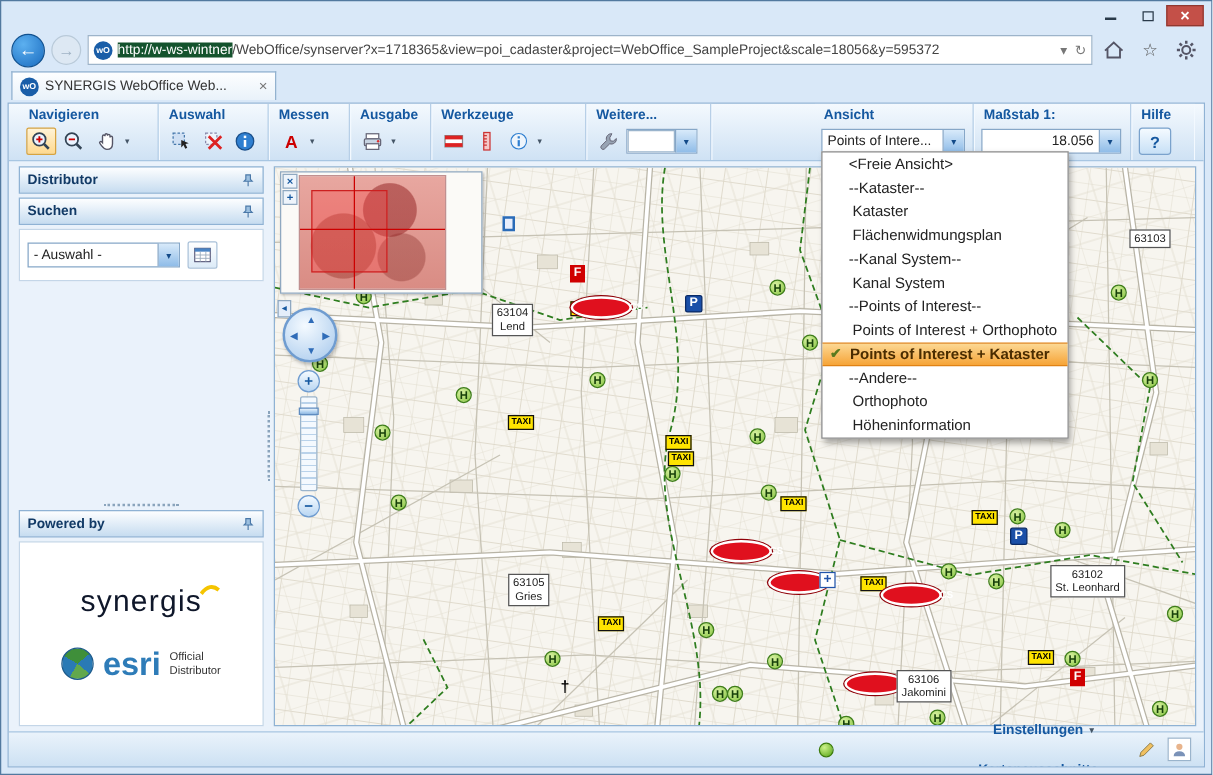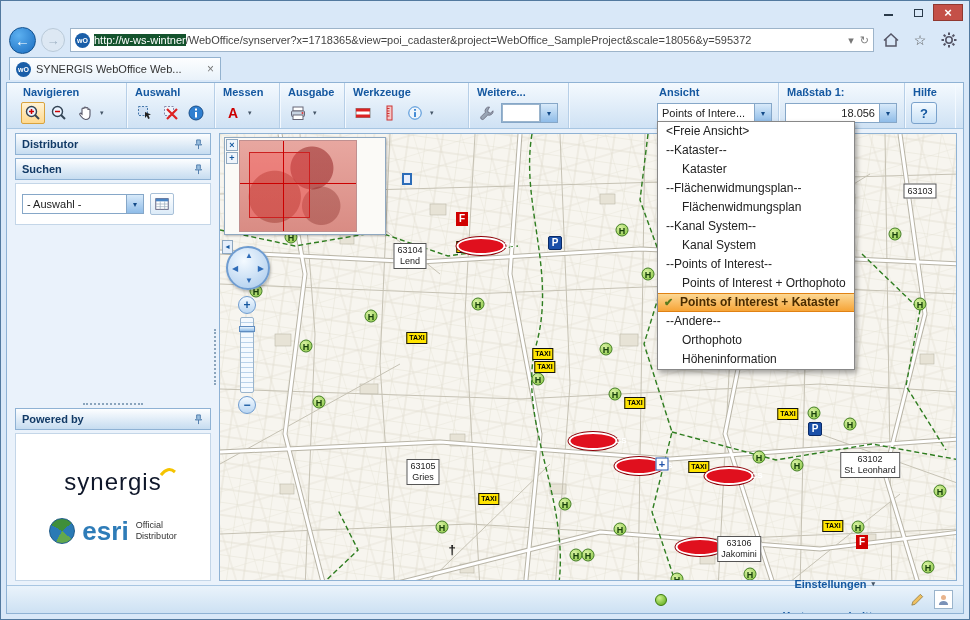--- a/index.html
+++ b/index.html
@@ -147,21 +147,21 @@
   .zoom-btn { width:18px; height:18px; border-radius:50%; border:1px solid #6f9cd0; color:#1558a0; font-weight:bold;
               background:linear-gradient(#f4faff,#b9d6f2); font-size:12px; line-height:16px; text-align:center; }
   .zoom-slider { width:14px; height:76px; border:1px solid #9ab4cc; background:repeating-linear-gradient(
                  #f4f9fe 0 4px, #b9d2ea 4px 5px); position:relative; border-radius:2px; }
   .zoom-handle { position:absolute; left:-2px; top:8px; width:16px; height:6px;
                  background:linear-gradient(#e8f3fc,#8fbce8); border:1px solid #5f8cc0; }
 
   
   .view-dd { position:absolute; left:656px; top:120px; width:198px; background:#fff; border:1px solid #888;
              box-shadow:2px 3px 5px rgba(0,0,0,.35); z-index:50; font-size:12px; }
-  .dd-row { height:19px; line-height:19px; white-space:nowrap; color:#222; padding-left:8px; display:flex; align-items:center; }
+  .dd-row { height:19px; line-height:19px; white-space:nowrap; color:#222; padding-left:21px; display:flex; align-items:center; }
   .dd-child { padding-left:24px; }
   .dd-selected { background:linear-gradient(#fcd894,#f6a437); border-top:1px solid #e08214; border-bottom:1px solid #e08214;
                  font-weight:bold; color:#4a2c00; padding-left:6px; }
   .dd-check { color:#5a7a1e; font-size:11px; width:16px; }
 
   
   .statusbar { height:28px; background:linear-gradient(#eaf3fb,#cde1f3); border-top:1px solid #a8c6e2;
                display:flex; align-items:center; padding:0 10px; position:relative; }
   .status-dot { position:absolute; left:648px; top:8px; width:12px; height:12px; border-radius:50%;
                 background:radial-gradient(circle at 35% 30%, #cdf28a, #55a414); border:1px solid #3c7c0c; }
@@ -664,23 +664,20 @@
   <div class="view-dd">
       <div class="dd-row dd-item">
         <span>&lt;Freie Ansicht&gt;</span>
       </div>
       <div class="dd-row dd-group">
         <span>--Kataster--</span>
       </div>
       <div class="dd-row dd-child">
         <span>Kataster</span>
       </div>
-      <div class="dd-row dd-group">
-        <span>--Flächenwidmungsplan--</span>
-      </div>
       <div class="dd-row dd-child">
         <span>Flächenwidmungsplan</span>
       </div>
       <div class="dd-row dd-group">
         <span>--Kanal System--</span>
       </div>
       <div class="dd-row dd-child">
         <span>Kanal System</span>
       </div>
       <div class="dd-row dd-group">

